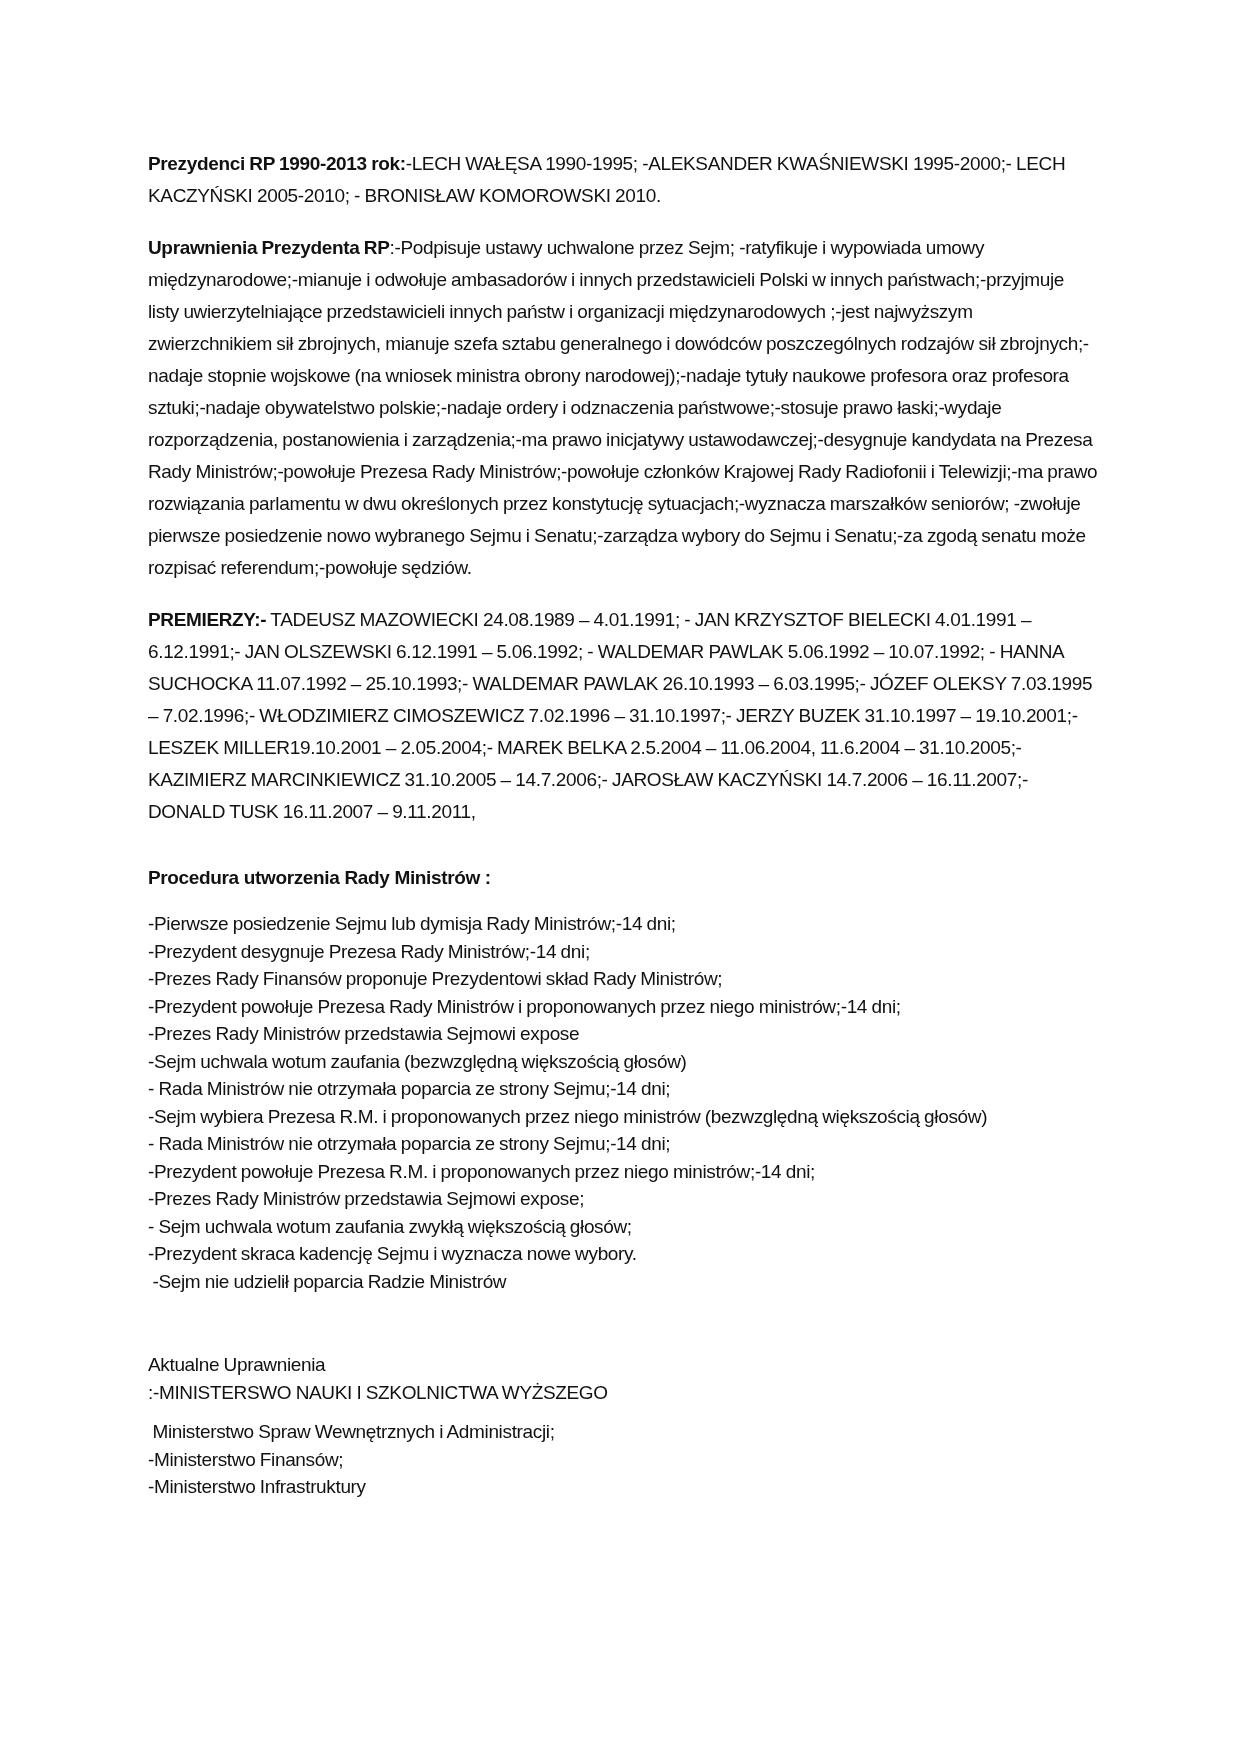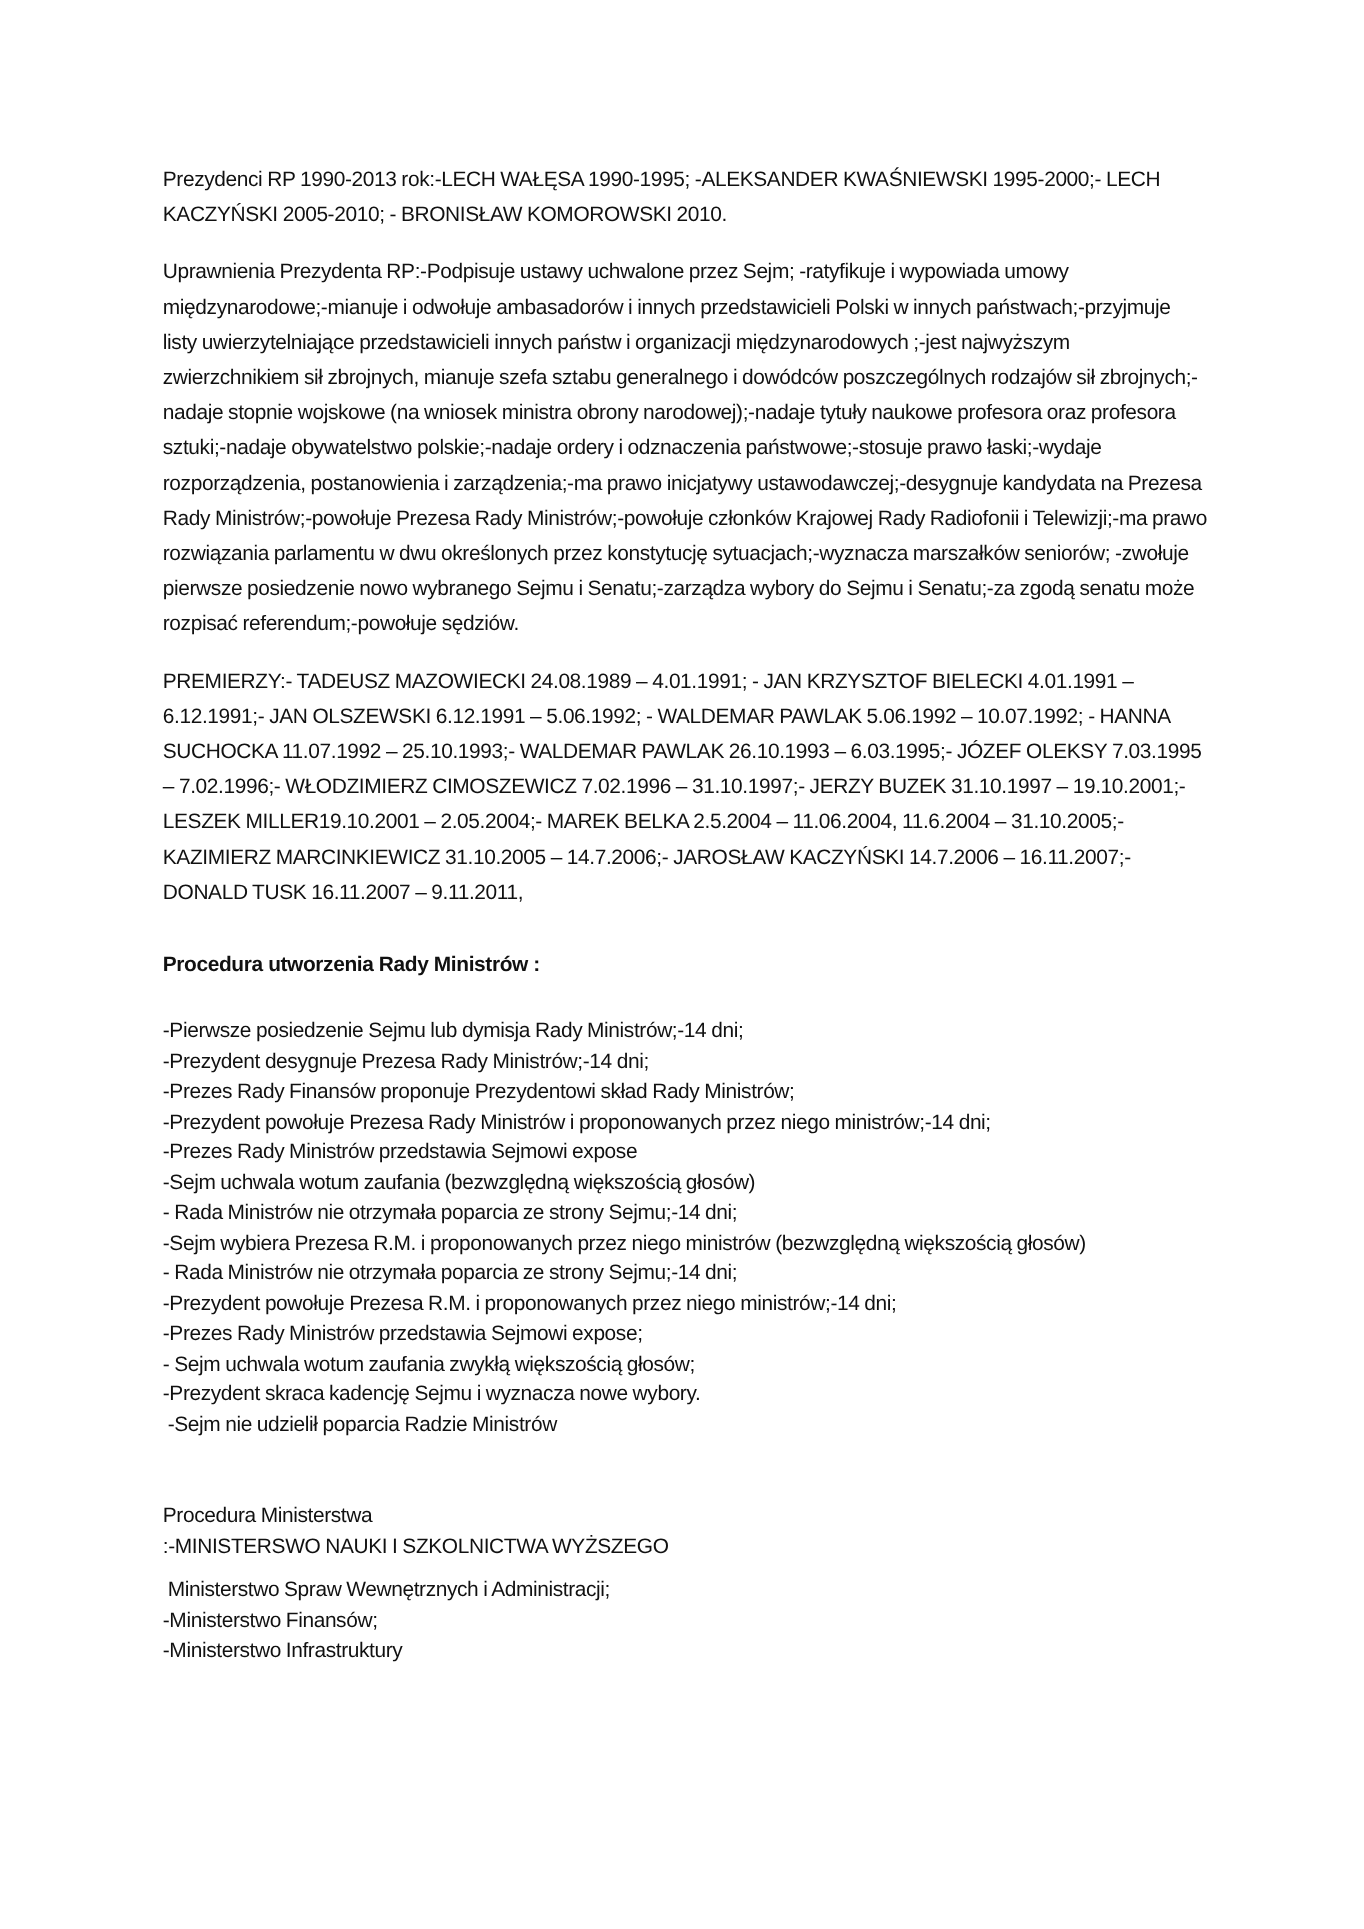--- a/index.html
+++ b/index.html
@@ -8,24 +8,24 @@
       font-family: "Liberation Sans", "DejaVu Sans", sans-serif;
       color: #111111;
     }
     .page {
       position: absolute; left: 148px; top: 148px; width: 950px;
     }
     .para {
       font-size: 19px; line-height: 32px; margin: 0 0 20px 0;
       letter-spacing: -0.35px; word-spacing: -0.5px;
     }
-    .para b { font-weight: normal; }
+    .para b { font-weight: bold; }
     .heading {
       font-size: 19px; line-height: 28px; font-weight: bold;
-      margin: 0 0 32px 0; letter-spacing: -0.35px;
+      margin: 0 0 18px 0; letter-spacing: -0.35px;
     }
     .list { margin: 0 0 56px 0; padding: 0; list-style: none; }
     .list li {
       font-size: 19px; line-height: 27.5px; letter-spacing: -0.35px; word-spacing: -0.5px;
     }
     .ministries { margin: 0; padding: 0; list-style: none; }
     .ministries li {
       font-size: 19px; line-height: 27.5px; letter-spacing: -0.35px; word-spacing: -0.5px;
     }
   </style>
@@ -59,20 +59,20 @@
     <li>-Sejm wybiera Prezesa R.M. i proponowanych przez niego ministrów (bezwzględną większością głosów)</li>
     <li>- Rada Ministrów nie otrzymała poparcia ze strony Sejmu;-14 dni;</li>
     <li>-Prezydent powołuje Prezesa R.M. i proponowanych przez niego ministrów;-14 dni;</li>
     <li>-Prezes Rady Ministrów przedstawia Sejmowi expose;</li>
     <li>- Sejm uchwala wotum zaufania zwykłą większością głosów;</li>
     <li>-Prezydent skraca kadencję Sejmu i wyznacza nowe wybory.</li>
     <li style="white-space:pre;"> -Sejm nie udzielił poparcia Radzie Ministrów</li>
   </ul>
 
   <ul class="ministries">
-    <li>Procedura Ministerstwa</li>
+    <li>Aktualne Uprawnienia</li>
     <li>:-MINISTERSWO NAUKI I SZKOLNICTWA WYŻSZEGO</li>
     <li style="white-space:pre;margin-top:12px;"> Ministerstwo Spraw Wewnętrznych i Administracji;</li>
     <li>-Ministerstwo Finansów;</li>
     <li>-Ministerstwo Infrastruktury</li>
   </ul>
 
 </div>
 
 </body></html>

